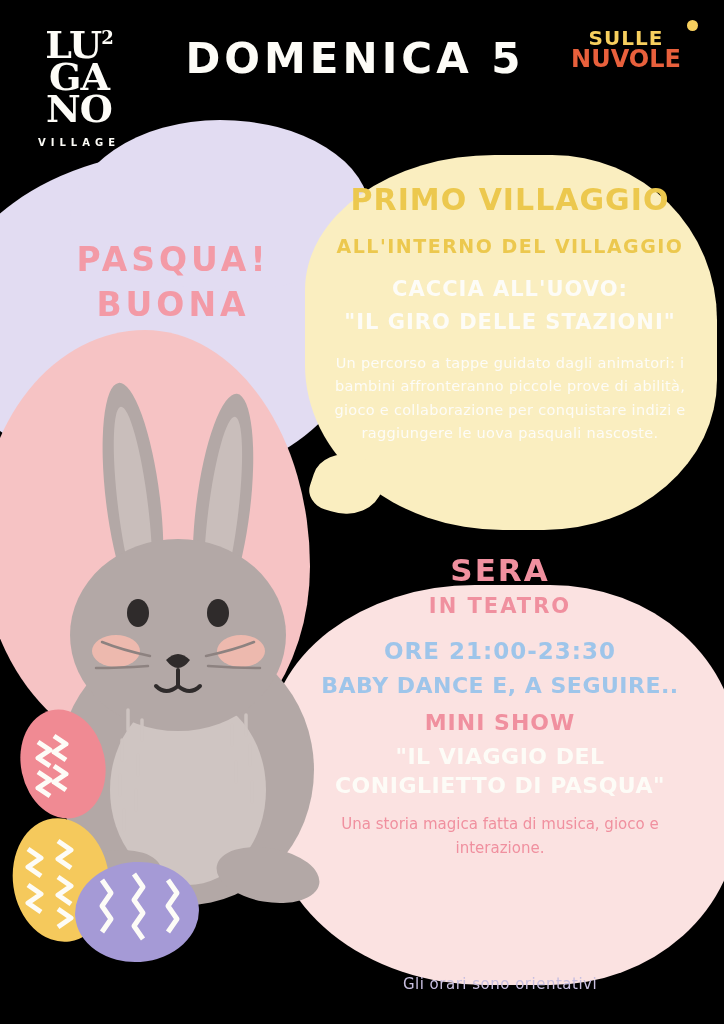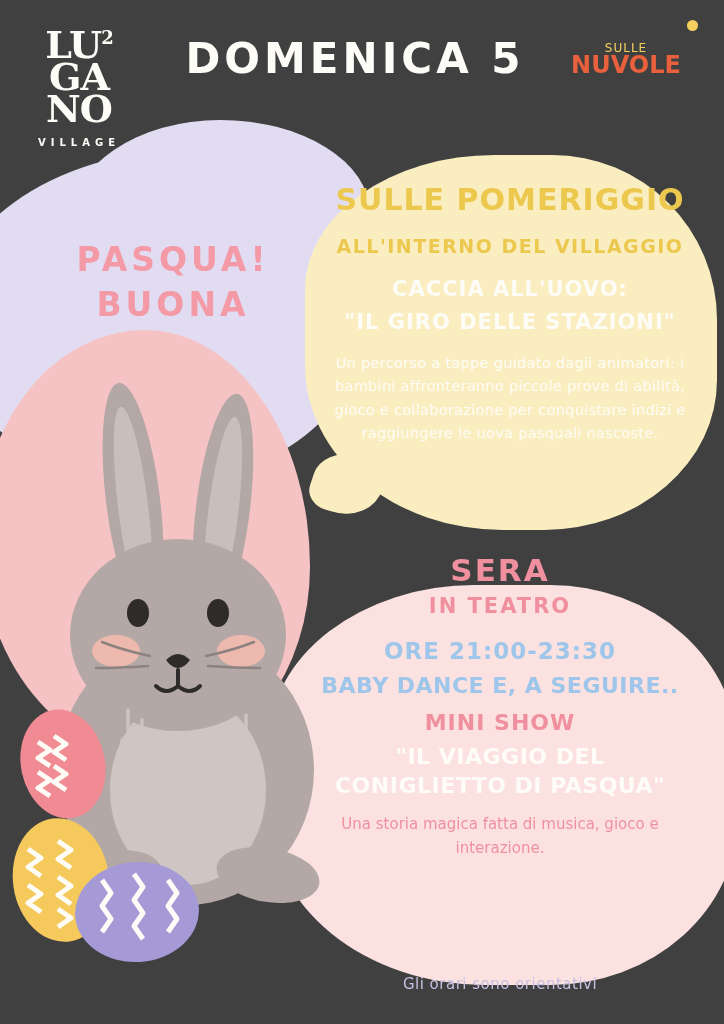--- a/index.html
+++ b/index.html
@@ -12,21 +12,21 @@
     background: #f9d2d0;
     font-family: "DejaVu Sans", sans-serif;
     overflow: hidden;
     position: relative;
   }
   .poster {
     position: absolute;
     inset: 0;
     width: 724px;
     height: 1024px;
-    background: #404040;
+    background: #000000;
     overflow: hidden;
   }
 
   
   .blob-lilac {
     position: absolute;
     left: -60px;
     top: 150px;
     width: 430px;
     height: 330px;
@@ -115,25 +115,25 @@
     line-height: 0.95;
   }
   .logo-capriole .c1 {
     font-size: 27px;
     font-weight: 700;
     color: #f3a6b5;
     letter-spacing: 0px;
     font-family: "DejaVu Sans", sans-serif;
   }
   .logo-capriole .c2 {
-    font-size: 12px;
-    font-weight: 400;
+    font-size: 20px;
+    font-weight: 700;
     color: #f7cf5e;
     letter-spacing: 1px;
-    margin-top: 15px;
+    margin-top: 1px;
   }
   .logo-capriole .c3 {
     font-size: 24px;
     font-weight: 700;
     color: #e8603c;
     letter-spacing: 0px;
     margin-top: 0px;
   }
   .capriole-dot {
     position: absolute;
@@ -341,21 +341,21 @@
   </div>
 
   <div class="buona-pasqua">
     <div>PASQUA!</div>
     <div>BUONA</div>
   </div>
 
   <div class="bubble-yellow"></div>
   <div class="bubble-yellow-tail"></div>
   <div class="yellow-content">
-    <div class="y-h1">SULLE POMERIGGIO</div>
+    <div class="y-h1">PRIMO VILLAGGIO</div>
     <div class="y-h2">ALL'INTERNO DEL VILLAGGIO</div>
     <div class="y-h3">CACCIA ALL'UOVO:</div>
     <div class="y-h4">"IL GIRO DELLE STAZIONI"</div>
     <div class="y-body">Un percorso a tappe guidato dagli animatori: i bambini affronteranno piccole prove di abilità, gioco e collaborazione per conquistare indizi e raggiungere le uova pasquali nascoste.</div>
   </div>
 
   <div class="bubble-pink"></div>
   <div class="pink-content">
     <div class="p-h1">SERA</div>
     <div class="p-h2">IN TEATRO</div>

